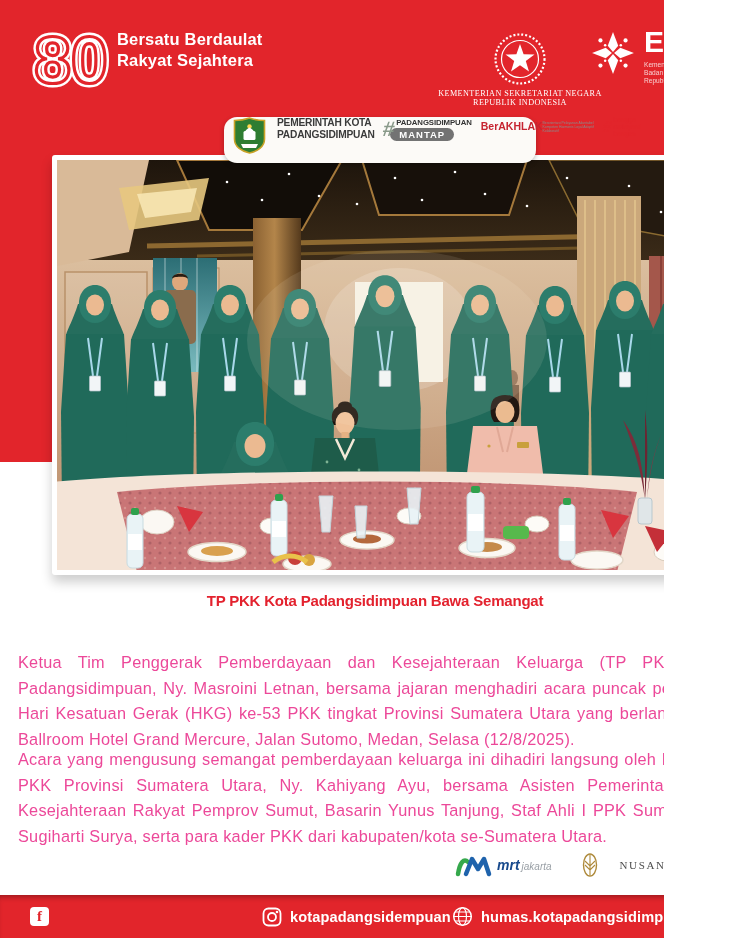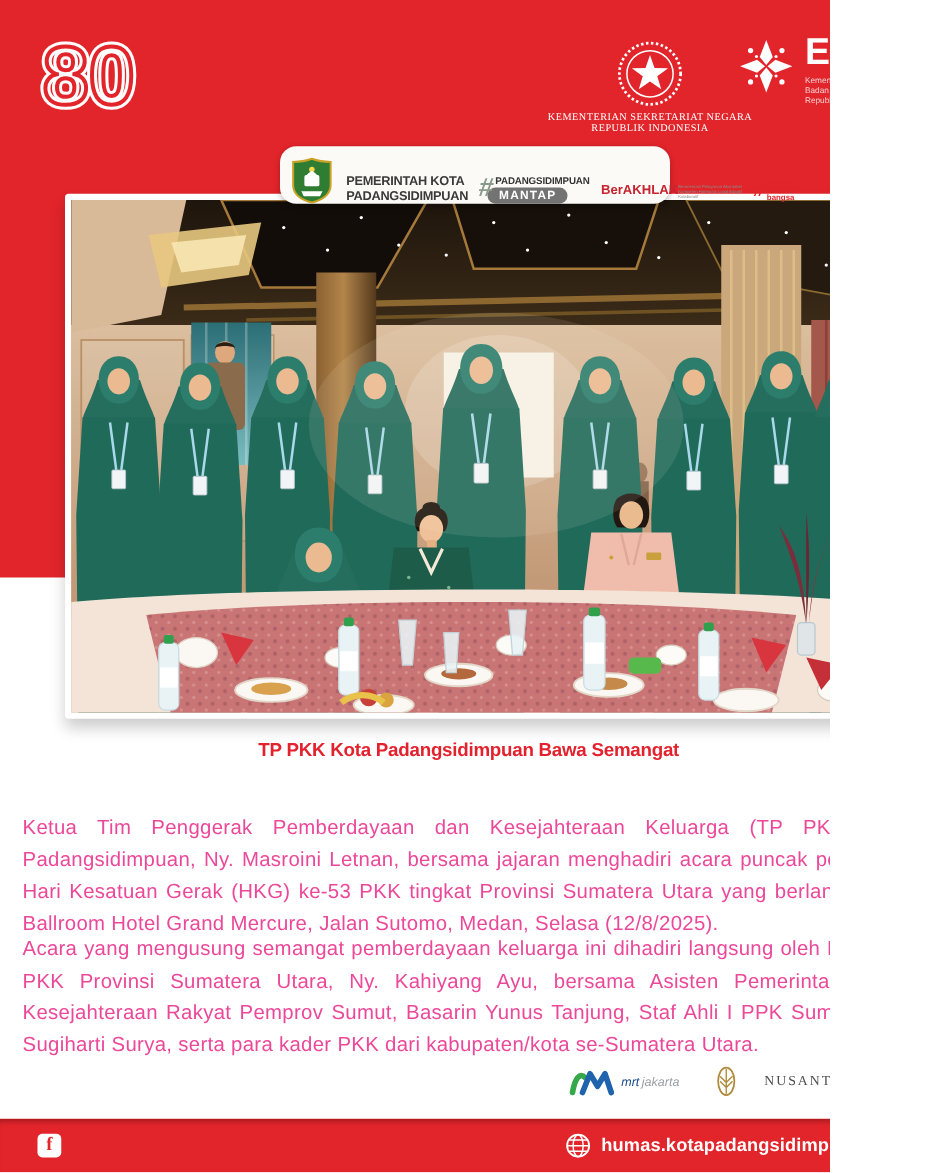--- a/index.html
+++ b/index.html
@@ -20,21 +20,21 @@
   .kemensetneg .t2 { color:#fff; font-family:"Liberation Serif", serif; font-size:8.2px; letter-spacing:.4px; }
   .ekraf { position:absolute; left:590px; top:26px; display:flex; }
   .ekraf-icon { width:46px; height:46px; margin-top:4px; }
   .ekraf-text { margin-left:8px; }
   .ekraf-name { color:#fff; font-size:30px; font-weight:bold; letter-spacing:1.5px; line-height:32px; }
   .ekraf-sub { margin-top:3px; color:rgba(255,255,255,.78); font-size:6.6px; line-height:8.2px; }
 
   
   .banner { position:absolute; left:224px; top:117px; width:312px; height:46px; background:#FCFAF7;
             border-radius:13px; box-shadow:0 2px 5px rgba(0,0,0,.25); z-index:5;
-            display:flex; align-items:flex-end; padding:0 9px; }
+            display:flex; align-items:flex-start; padding:0 9px; }
   .crest { width:33px; height:37px; flex:0 0 auto; }
   .banner-div { width:1px; height:28px; background:#9a9a9a; margin:0 6px 0 5px; }
   .gov-name { font-size:10.2px; font-weight:bold; color:#3a3a3a; line-height:11.5px; letter-spacing:-.2px; }
   .hashtag-lockup { display:flex; align-items:center; margin-left:8px; }
   .hash-big { font-size:21px; font-weight:bold; color:#8a9a8a; margin-right:-4px; transform:skewX(-8deg); }
   .hash-col { display:flex; flex-direction:column; align-items:flex-start; }
   .hash-city { font-size:7.8px; font-weight:bold; color:#333; letter-spacing:-.1px; margin-left:6px;}
   .mantap-pill { background:#737373; color:#fff; font-size:9.5px; font-weight:bold; letter-spacing:1px;
                  border-radius:8px; padding:1px 9px; margin-top:1px; }
   .berakhlak { margin-left:9px; display:flex; align-items:center; }
@@ -55,21 +55,21 @@
            font-size:15px; font-weight:800; line-height:30px; letter-spacing:-.2px; }
   .para { position:absolute; left:18px; width:714px; color:#ec4899; font-size:16.3px;
           line-height:25.6px; letter-spacing:.25px; text-align:justify; }
   .para1 { top:650px; }
   .para2 { top:747px; }
 
   
   .partners { position:absolute; top:853px; left:455px; display:flex; align-items:center; }
   .mrt { display:flex; align-items:center; }
   .mrt-text { margin-left:4px; font-style:italic; }
-  .mrt-bold { font-size:10px; font-weight:normal; color:#17498C; }
+  .mrt-bold { font-size:14px; font-weight:bold; color:#17498C; }
   .mrt-light { font-size:10px; color:#9aa0a6; margin-left:2px; }
   .nusantara { display:flex; align-items:center; margin-left:30px; }
   .nus-label { margin-left:22px; font-size:11px; letter-spacing:1.6px; color:#4d4d4d;font-family:Liberation Serif, serif; }
   .danantara { display:flex; align-items:center; margin-left:32px; }
   .dan-text { margin-left:4px; font-size:10.8px; font-weight:800; color:#0e0e0e; line-height:11.5px; }
 
   
   .footer { position:absolute; left:0; bottom:0; width:750px; height:43px; background:#E2252B;
             box-shadow:inset 0 5px 6px -4px rgba(0,0,0,.4); }
   .f-item { position:absolute; top:0; height:43px; display:flex; align-items:center; color:#fff;
@@ -87,20 +87,22 @@
 
   <div class="red-top"></div>
 
   <div class="logo80">
     <svg viewBox="0 0 82 80">
       <text x="41" y="63" text-anchor="middle" font-family="Liberation Sans, sans-serif" font-weight="bold" font-size="66" fill="none" stroke="#ffffff" stroke-width="8">80</text>
       <text x="41" y="63" text-anchor="middle" font-family="Liberation Sans, sans-serif" font-weight="bold" font-size="66" fill="none" stroke="#E2252B" stroke-width="3.2">80</text>
     </svg>
   </div>
   <div class="logo80-tagline">
+    <div>Bersatu Berdaulat</div>
+    <div>Rakyat Sejahtera</div>
   </div>
 
   <div class="kemensetneg">
     <svg width="54" height="54" viewBox="0 0 54 54">
       <circle cx="27" cy="27" r="24.5" fill="none" stroke="#ffffff" stroke-width="2.2" stroke-dasharray="2 2"></circle>
       <circle cx="27" cy="27" r="18.5" fill="none" stroke="#ffffff" stroke-width="1.2"></circle>
       <path d="M27 12 L30.6 22.3 L41.5 22.5 L32.8 29 L36 39.4 L27 33.2 L18 39.4 L21.2 29 L12.5 22.5 L23.4 22.3 Z" fill="#ffffff"></path>
     </svg>
     <div class="t1">KEMENTERIAN SEKRETARIAT NEGARA</div>
     <div class="t2">REPUBLIK INDONESIA</div>
@@ -409,20 +411,28 @@
       </span>
     </div>
   </div>
 
   <div class="footer">
     <div class="f-item fi1">
       <span class="fb-box">
           <span>f</span>
         </span>
     </div>
+    <div class="f-item fi2">
+      <svg width="20" height="20" viewBox="0 0 20 20">
+        <rect x="1.5" y="1.5" width="17" height="17" rx="5" fill="none" stroke="#ffffff" stroke-width="1.8"></rect>
+        <circle cx="10" cy="10" r="4" fill="none" stroke="#ffffff" stroke-width="1.8"></circle>
+        <circle cx="15" cy="5" r="1.3" fill="#ffffff"></circle>
+      </svg>
+      <span class="lbl">kotapadangsidempuan</span>
+    </div>
     <div class="f-item fi3">
       <svg width="21" height="21" viewBox="0 0 21 21">
         <circle cx="10.5" cy="10.5" r="8.8" fill="none" stroke="#ffffff" stroke-width="1.5"></circle>
         <ellipse cx="10.5" cy="10.5" rx="4" ry="8.8" fill="none" stroke="#ffffff" stroke-width="1.2"></ellipse>
         <path d="M1.7 10.5 H19.3 M3 6 H18 M3 15 H18" stroke="#ffffff" stroke-width="1.2" fill="none"></path>
       </svg>
       <span class="lbl">humas.kotapadangsidimpuan@gmail.com</span>
     </div>
   </div>
 

